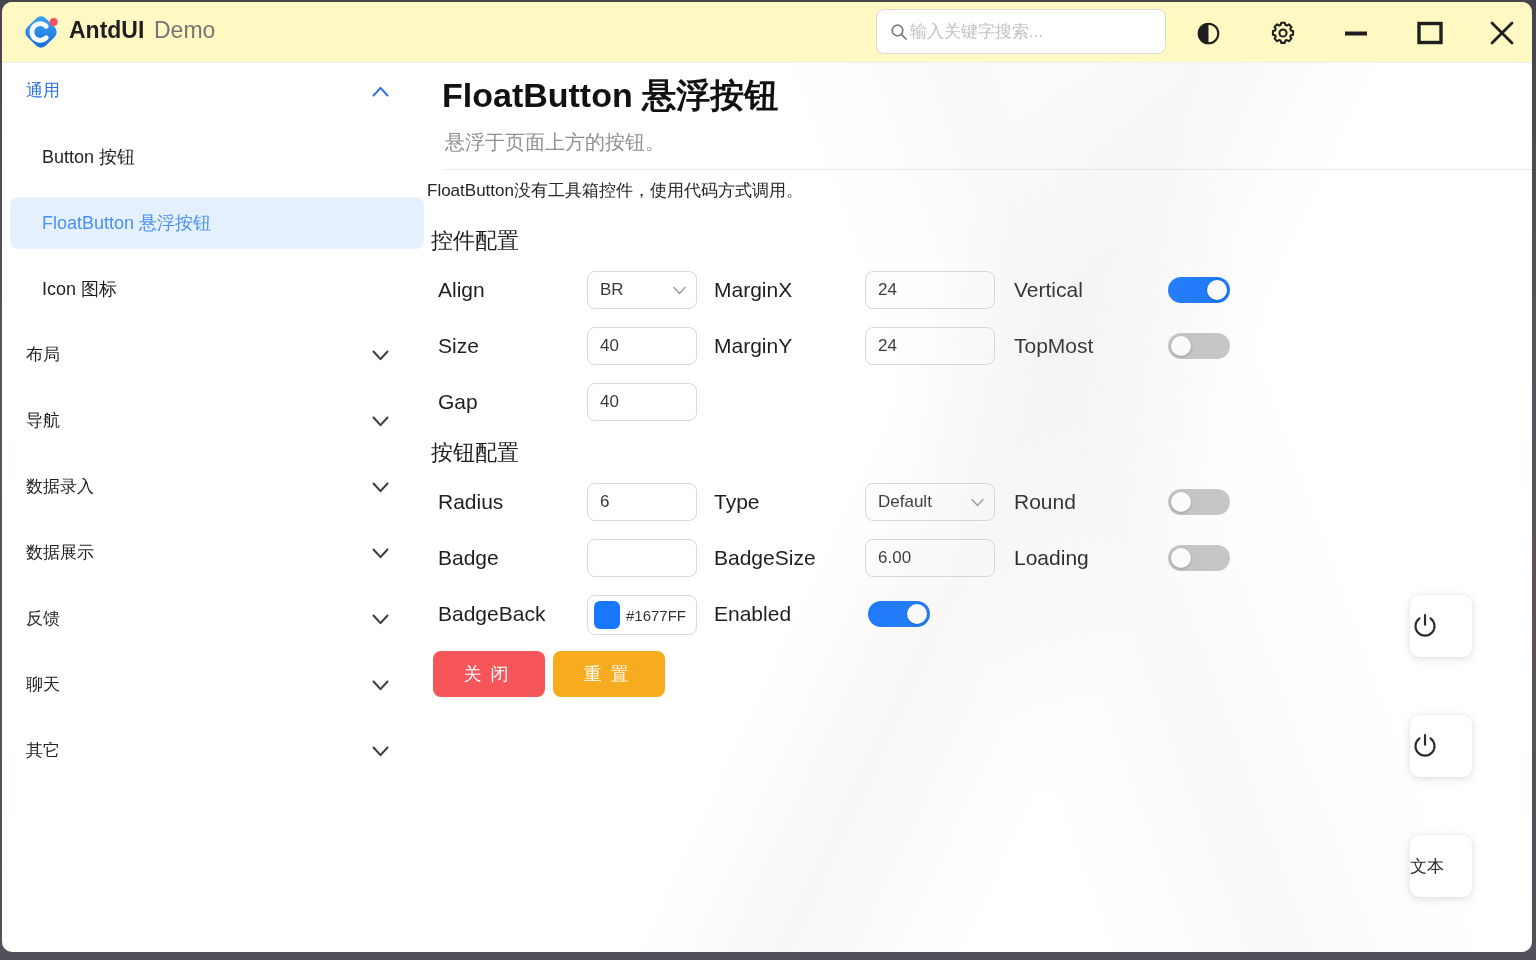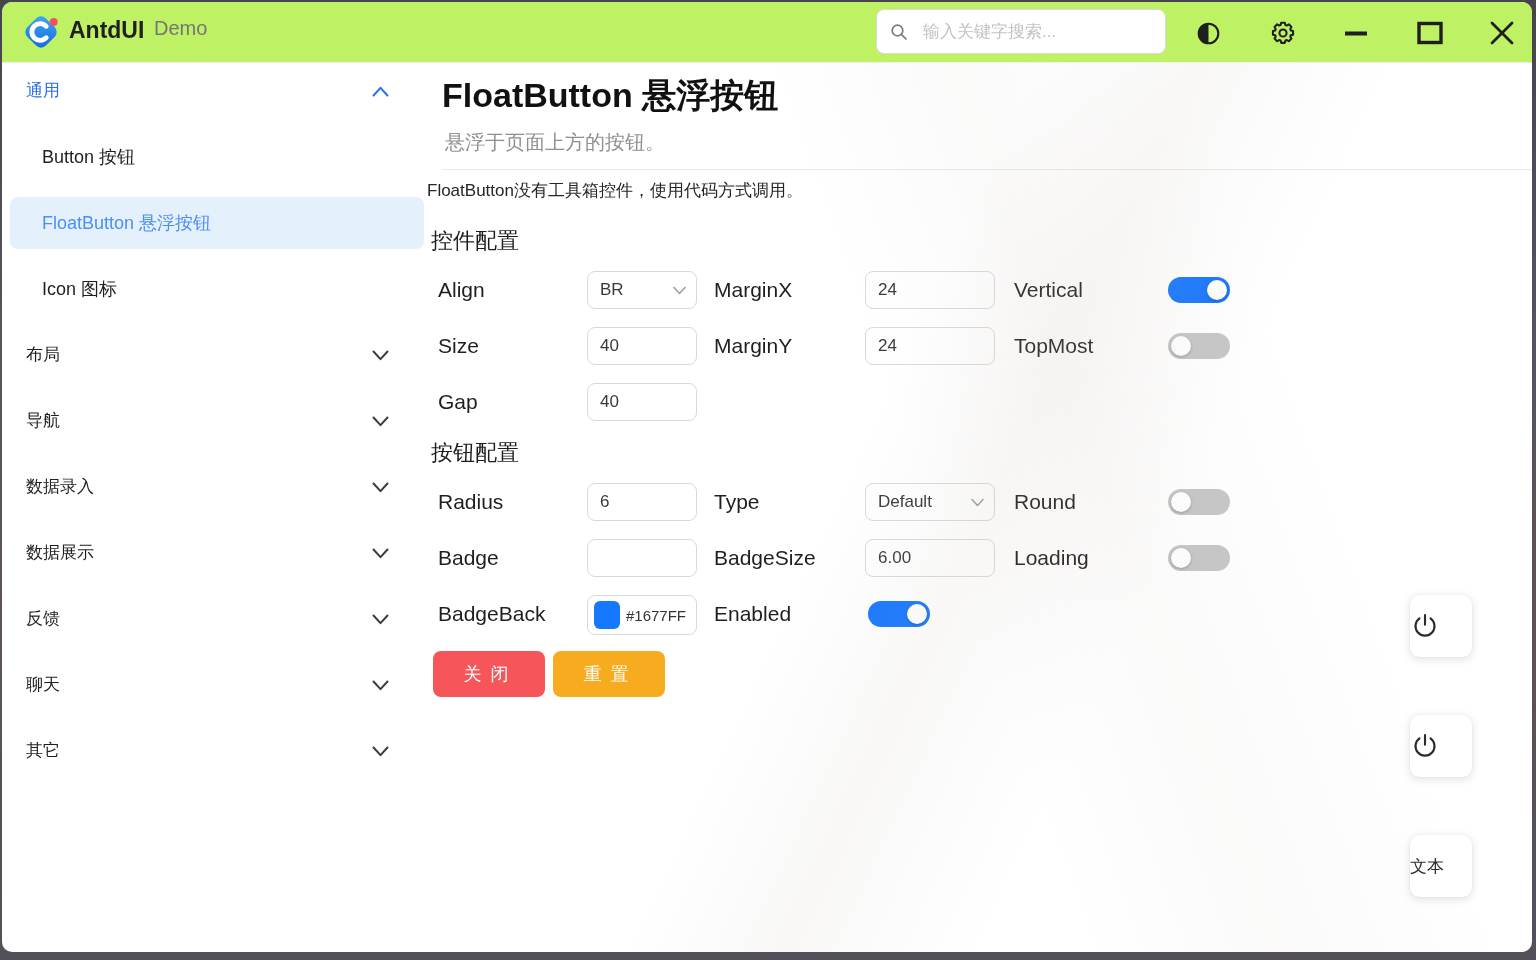--- a/index.html
+++ b/index.html
@@ -5,28 +5,28 @@
   html,body{margin:0;padding:0;width:1536px;height:960px;overflow:hidden;
     font-family:"Liberation Sans","DejaVu Sans",sans-serif;}
   body{background:linear-gradient(180deg,#47444d 0%,#57545e 35%,#5e5258 62%,#53505a 100%);}
   .window{position:absolute;left:2px;top:2px;right:4px;bottom:8px;background:#fff;
     border-radius:10px;overflow:hidden;}
   .mica{position:absolute;inset:0;pointer-events:none;z-index:5;background:
     linear-gradient(115deg, transparent 54%, rgba(196,186,178,0.10) 62%, transparent 72%),
     linear-gradient(70deg, transparent 58%, rgba(200,188,180,0.08) 68%, transparent 80%);}
 
   
-  .titlebar{position:absolute;left:0;top:0;right:0;height:60px;border-bottom:1px solid #efefef;background:#bef264;z-index:10;}
+  .titlebar{position:absolute;left:0;top:0;right:0;height:60px;border-bottom:1px solid #efefef;background:#fef9c3;z-index:10;}
   .logo{position:absolute;left:18px;top:9px;width:42px;height:42px;}
   .app-title{position:absolute;left:67px;top:15px;font-size:23px;font-weight:600;color:#1f1f1f;}
-  .app-subtitle{position:absolute;left:152px;top:15px;font-size:20px;font-weight:400;color:#757575;}
+  .app-subtitle{position:absolute;left:152px;top:15px;font-size:23px;font-weight:400;color:#757575;}
   .searchbox{position:absolute;left:874px;top:7px;width:290px;height:45px;border:1px solid #d9d9d9;
     border-radius:8px;box-sizing:border-box;display:flex;align-items:center;background:#fff;}
   .searchbox svg{margin-left:13px;flex:0 0 auto;}
-  .searchbox input{border:none;outline:none;background:transparent;margin-left:13px;width:230px;
+  .searchbox input{border:none;outline:none;background:transparent;margin-left:0;width:230px;
     font-size:17px;color:#333;font-family:inherit;}
   .searchbox input::placeholder{color:#c2c2c2;}
   .tb-btn{position:absolute;top:13px;width:36px;height:36px;display:flex;align-items:center;justify-content:center;cursor:pointer;color:#1f1f1f;}
 
   
   .sidebar{position:absolute;left:0;top:61px;width:430px;bottom:0;background:transparent;}
   .side-group{position:absolute;left:0;width:430px;height:30px;cursor:pointer;}
   .side-group .g-label{position:absolute;left:24px;top:0;font-size:17px;line-height:30px;color:#1f1f1f;}
   .side-group .g-chev{position:absolute;left:370px;top:10px;color:#3c3c3c;}
   .side-group.active .g-label{color:var(--group_active);}

